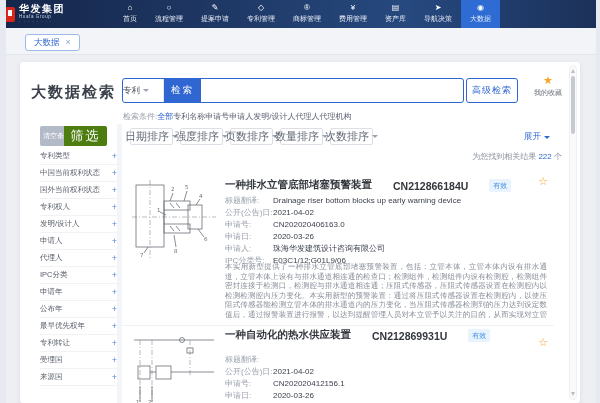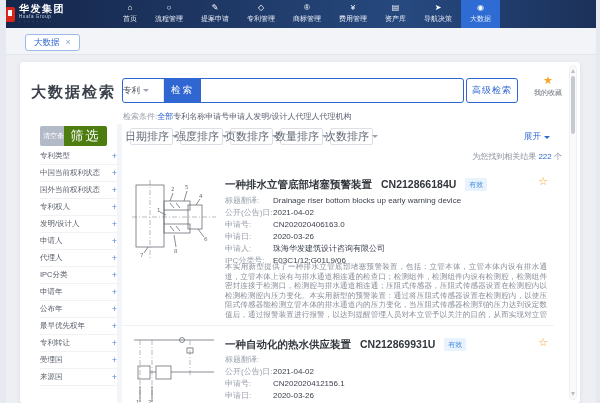--- a/index.html
+++ b/index.html
@@ -94,23 +94,23 @@
   .count-line{position:absolute;right:18px;top:89px;font-size:8px;color:#8a919d;white-space:nowrap}
   .count-num{color:#2f66d1}
 
   
   .results{position:absolute;left:102px;top:100px;width:432px}
   .res{position:absolute;left:0;width:100%}
   .res1{top:0;height:164px;border-bottom:1px solid #f0f1f4}
   .res2{top:164px;height:177px}
   .res-thumb{position:absolute;left:8px;top:16px;width:88px;height:82px}
   .res2 .res-thumb{top:6px;height:74px}
-  .res-title{position:absolute;left:103px;top:16px;display:flex;align-items:flex-start;gap:9px;
+  .res-title{position:absolute;left:103px;top:16px;display:flex;align-items:flex-end;gap:21px;
     font-size:10.5px;font-weight:bold;color:#33373d;cursor:pointer;white-space:nowrap}
-  .res2 .res-title{top:12px}
+  .res2 .res-title{top:2px}
   .badge{font-weight:normal;font-size:7px;color:#4a90e2;background:#e8f3fe;
     padding:1.5px 4px;border-radius:2px}
   .res-star{position:absolute;right:6px;top:13px;color:#f7a62c;font-size:11px;cursor:pointer}
   .res2 .res-star{top:10px}
   .fields{position:absolute;left:103px;top:33px}
   .res2 .fields{top:28px}
   .frow{display:flex;font-size:8px;line-height:12px;white-space:nowrap}
   .flabel{width:48px;color:#9aa1ad;flex:none}
   .fvalue{color:#3c424c}
   .abstract{position:absolute;left:103px;top:100px;width:322px;font-size:7.5px;color:#878d98;

